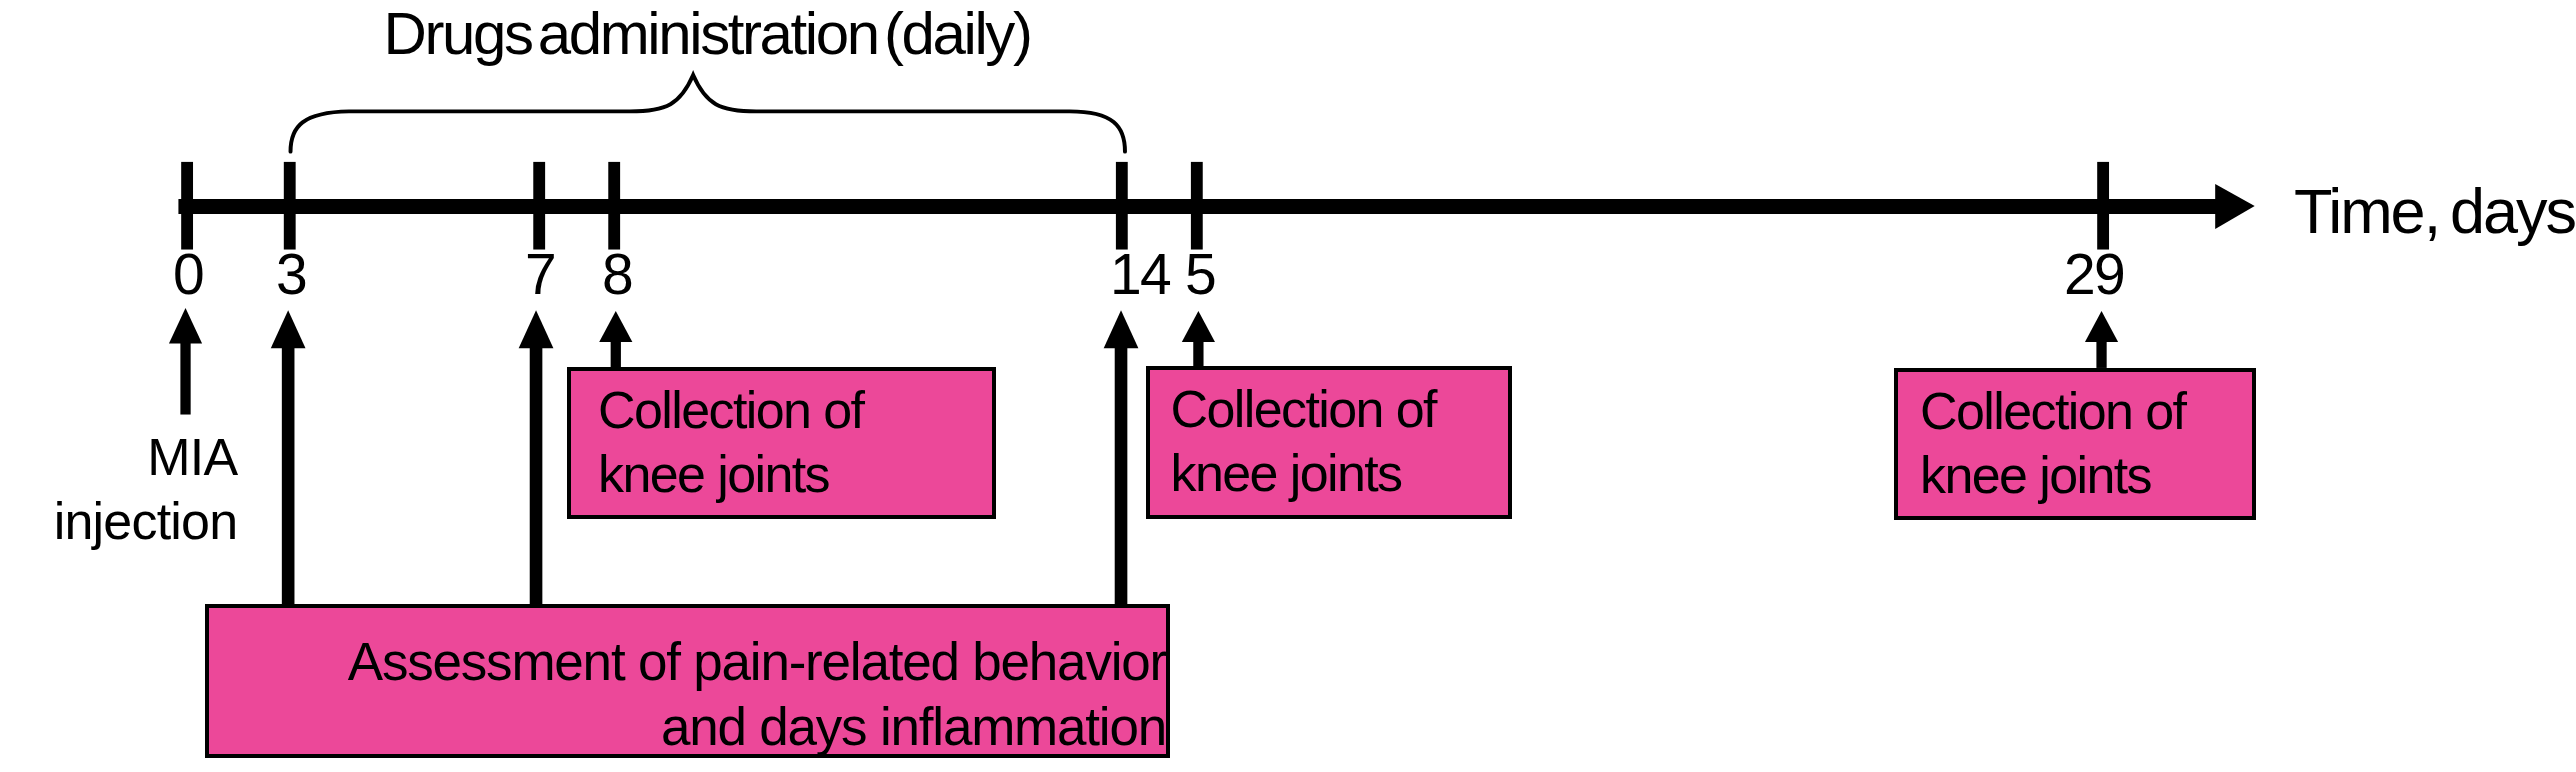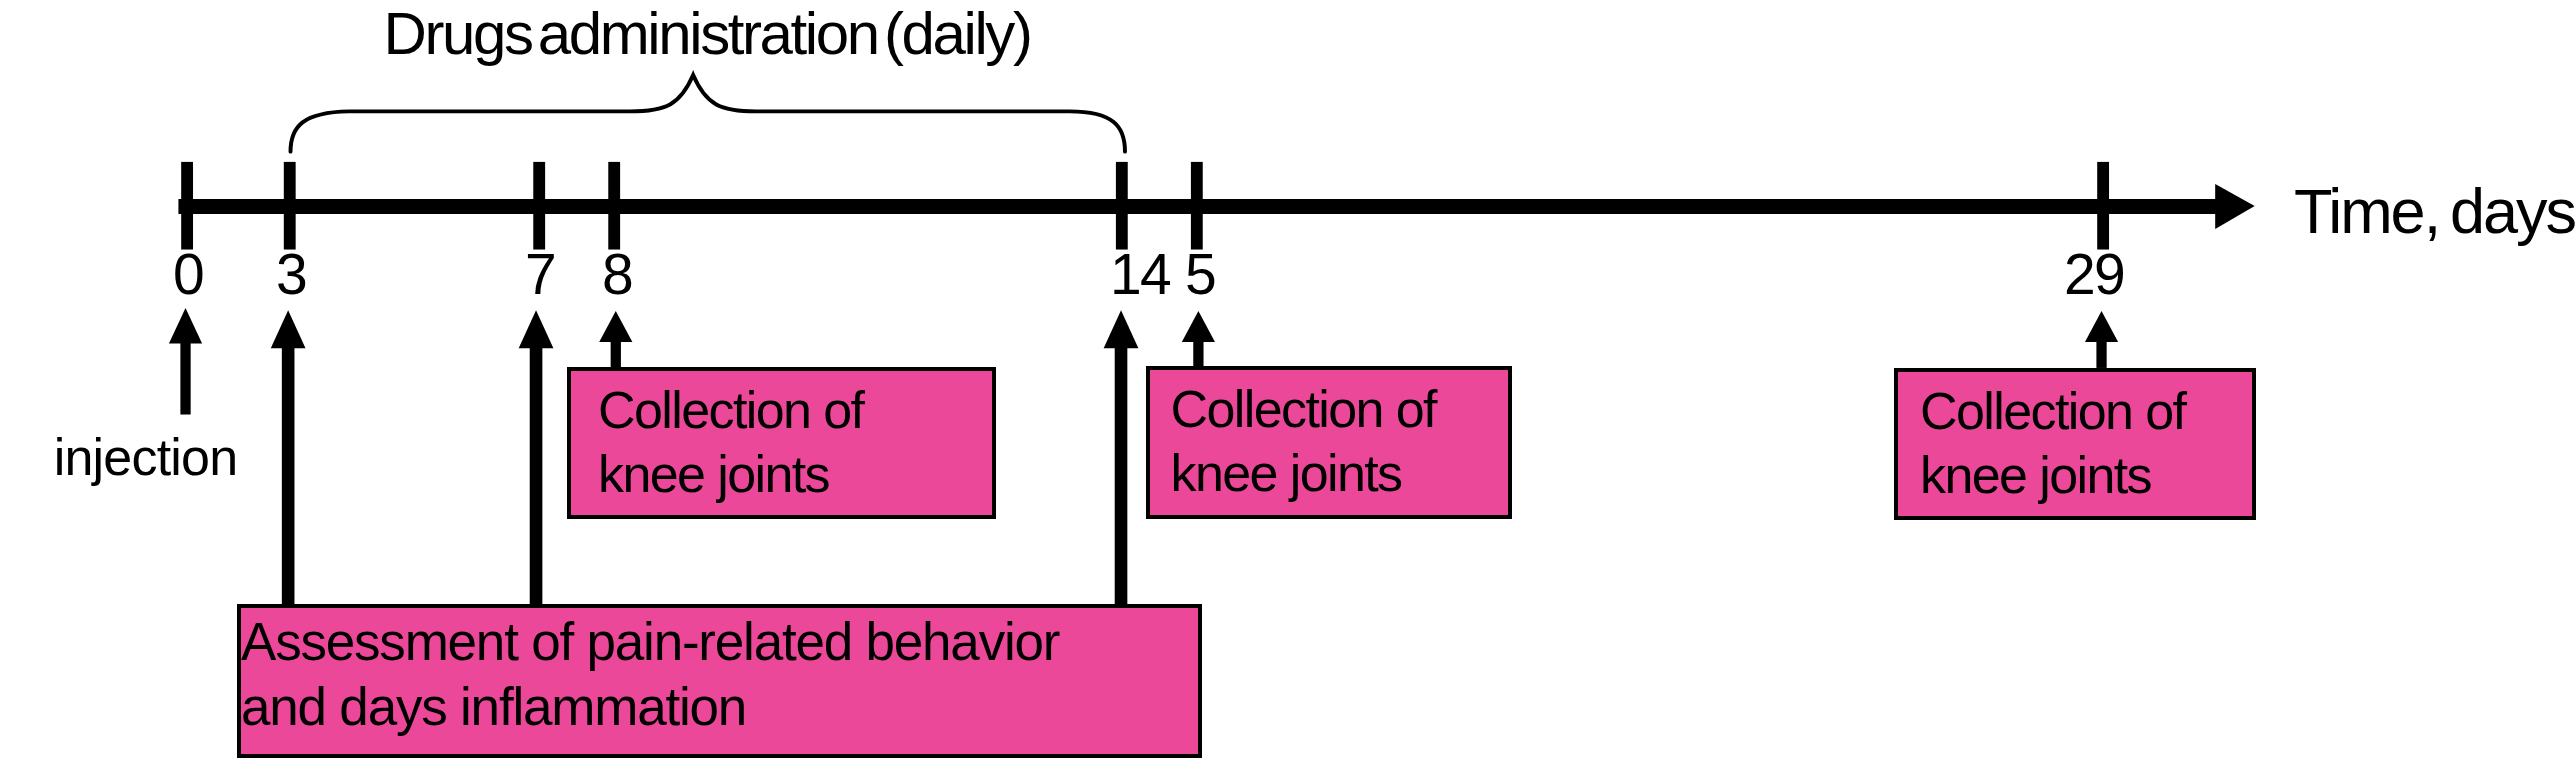--- a/index.html
+++ b/index.html
@@ -43,24 +43,23 @@
     border:4.7px solid #000000;
     box-sizing:border-box;
     font-size:52px;line-height:1.24;letter-spacing:-1.6px;
   }
   .ebox .bl{white-space:nowrap;}
   .box1{left:567px;top:367px;width:429px;height:152px;padding:7px 0 0 27px;}
   .box2{left:1146px;top:366px;width:366px;height:153px;padding:7px 0 0 20.5px;}
   .box3{left:1894px;top:368px;width:362px;height:152px;padding:7px 0 0 22px;}
   .assess{
     left:205px;top:604px;width:965px;height:154px;
-    padding-top:2px;
+    padding-top:22px;
     font-size:53px;line-height:1.22;letter-spacing:-1.2px;
-    text-align:left;
-    margin-left:32px;
+    text-align:right;
   }
 </style>
 </head>
 <body>
 
 <div class="canvas">
 
   <svg class="layer" width="2576" height="773" viewBox="0 0 3263 979">
 
     <path d="M 368,192 C 368,160 384,142 442,141 L 798,141 C 844,141 862,132 878,95
@@ -115,20 +114,21 @@
 
   <div class="txt num" style="left:188px">0</div>
   <div class="txt num" style="left:291px">3</div>
   <div class="txt num" style="left:540px">7</div>
   <div class="txt num" style="left:617px">8</div>
   <div class="txt num" style="left:1140px">14</div>
   <div class="txt num" style="left:1200px">5</div>
   <div class="txt num" style="left:2094px">29</div>
 
   <div class="txt mia">
+    <div class="bl">MIA</div>
     <div class="bl">injection</div>
   </div>
 
   <div class="ebox box1">
     <div class="bl">Collection of</div>
     <div class="bl">knee joints</div>
   </div>
   <div class="ebox box2">
     <div class="bl">Collection of</div>
     <div class="bl">knee joints</div>

